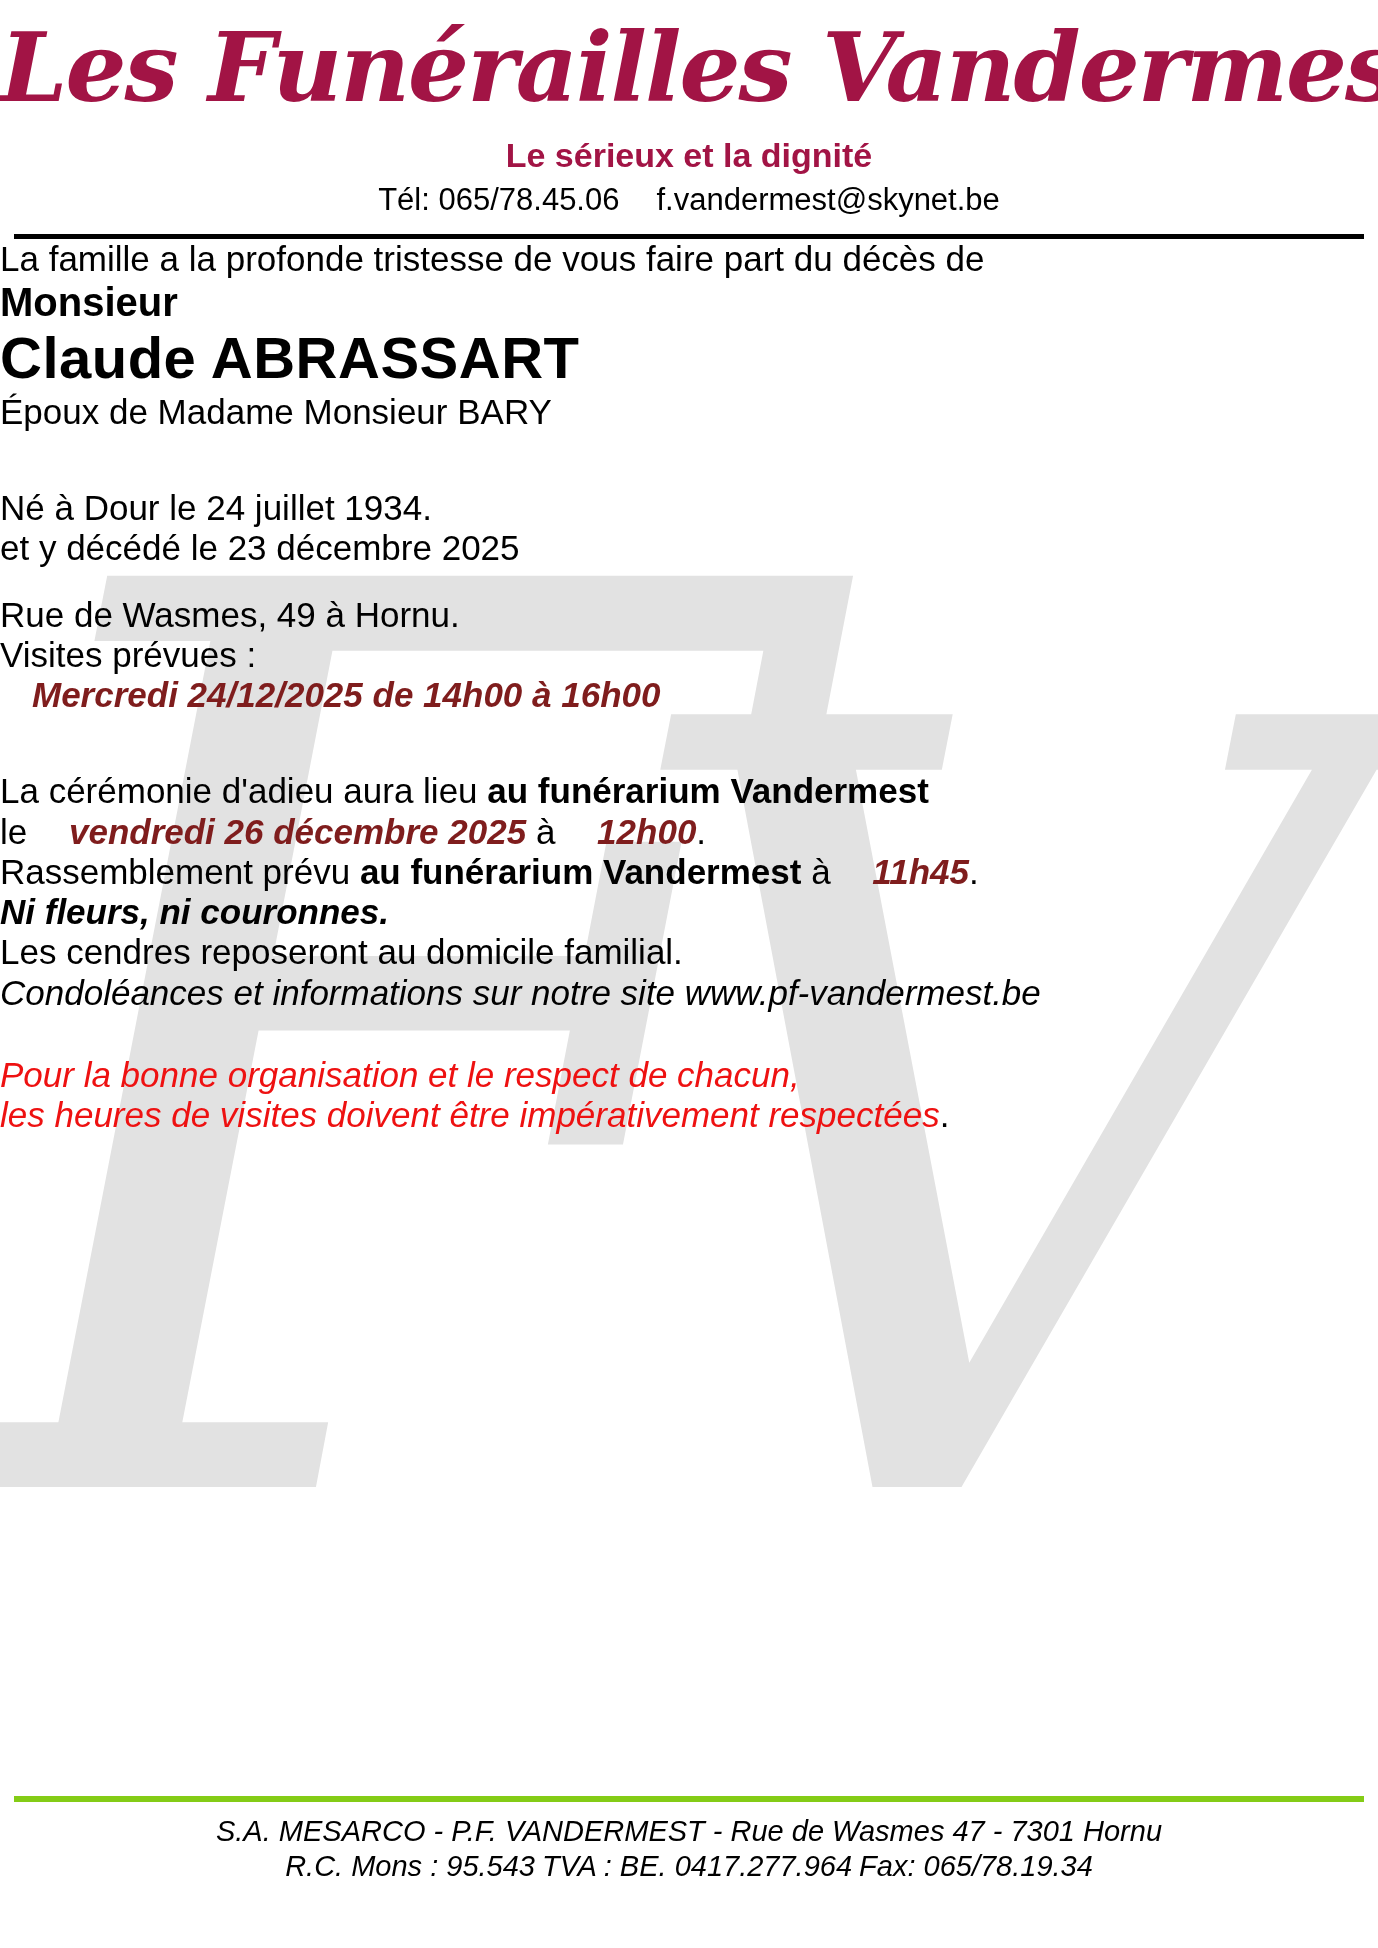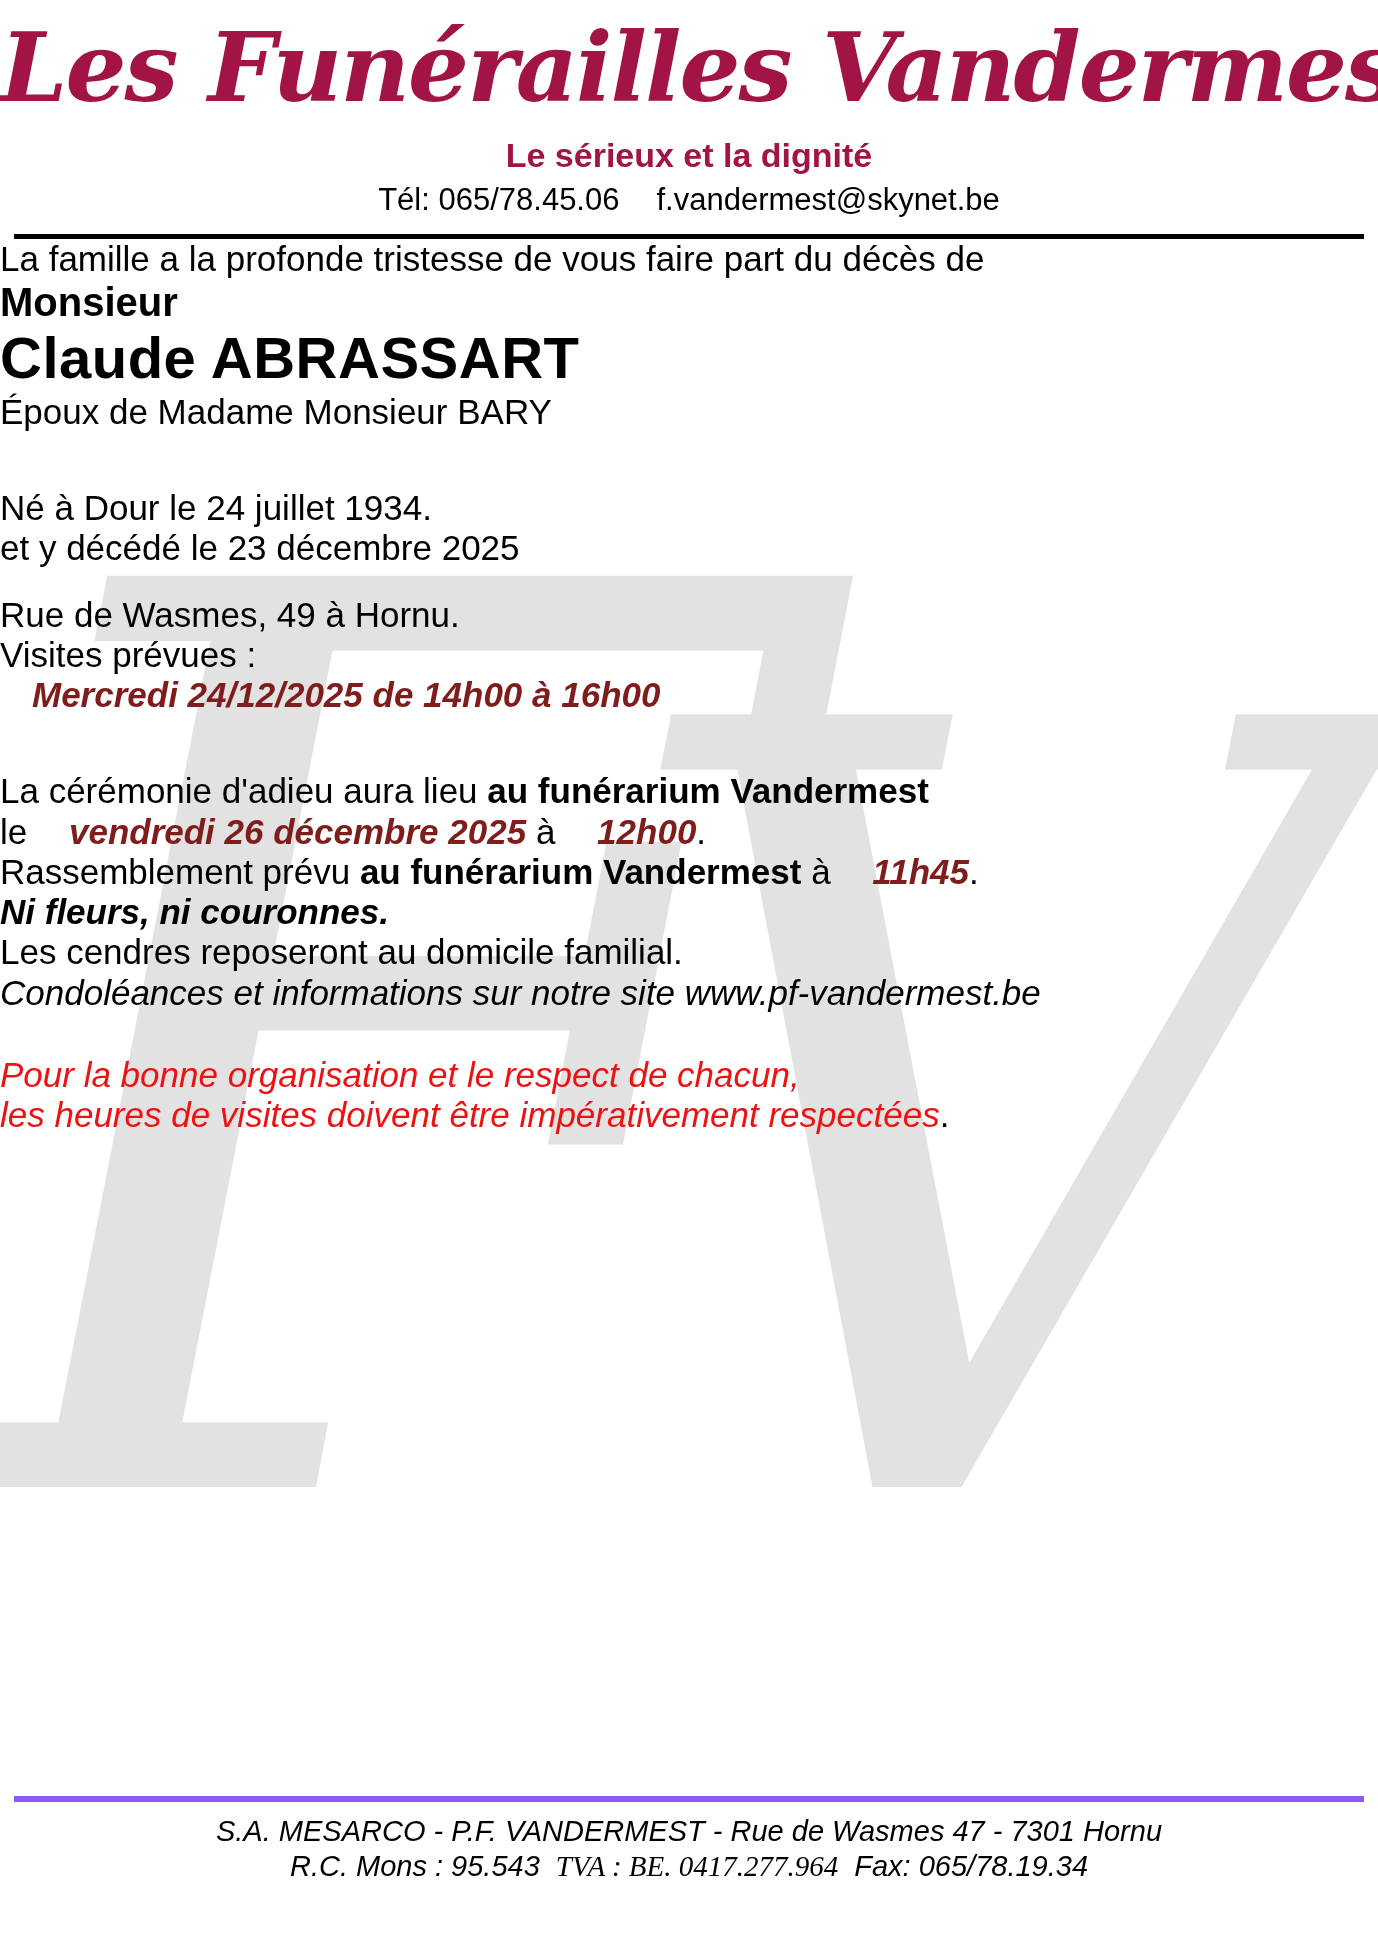--- a/index.html
+++ b/index.html
@@ -78,29 +78,29 @@
   .notice { margin-top: 42px; font-style: italic; color: #ee1111; }
   .b { font-weight: bold; }
   .navy { color: #7f1d1d; font-weight: bold; font-style: italic; padding-left: 32px; }
   .black { color: #000000; font-style: normal; font-weight: normal; }
   
   .footer {
     position: absolute;
     left: 14px;
     right: 14px;
     top: 1796px;
-    border-top: 6px solid #8b5cf6;
+    border-top: 6px solid #84cc16;
     padding-top: 12px;
     text-align: center;
     font-style: italic;
     font-size: 29px;
     line-height: 1.2;
     z-index: 1;
   }
-  .footer .seg { margin: 0 16px; font-family: Liberation Serif, serif; }
+  .footer .seg { margin: 0 7px; }
 </style>
 </head>
 <body>
 
 <div class="page">
 
   <div class="watermark">
     <span class="wm-f">F</span><span class="wm-v">V</span>
   </div>
 

